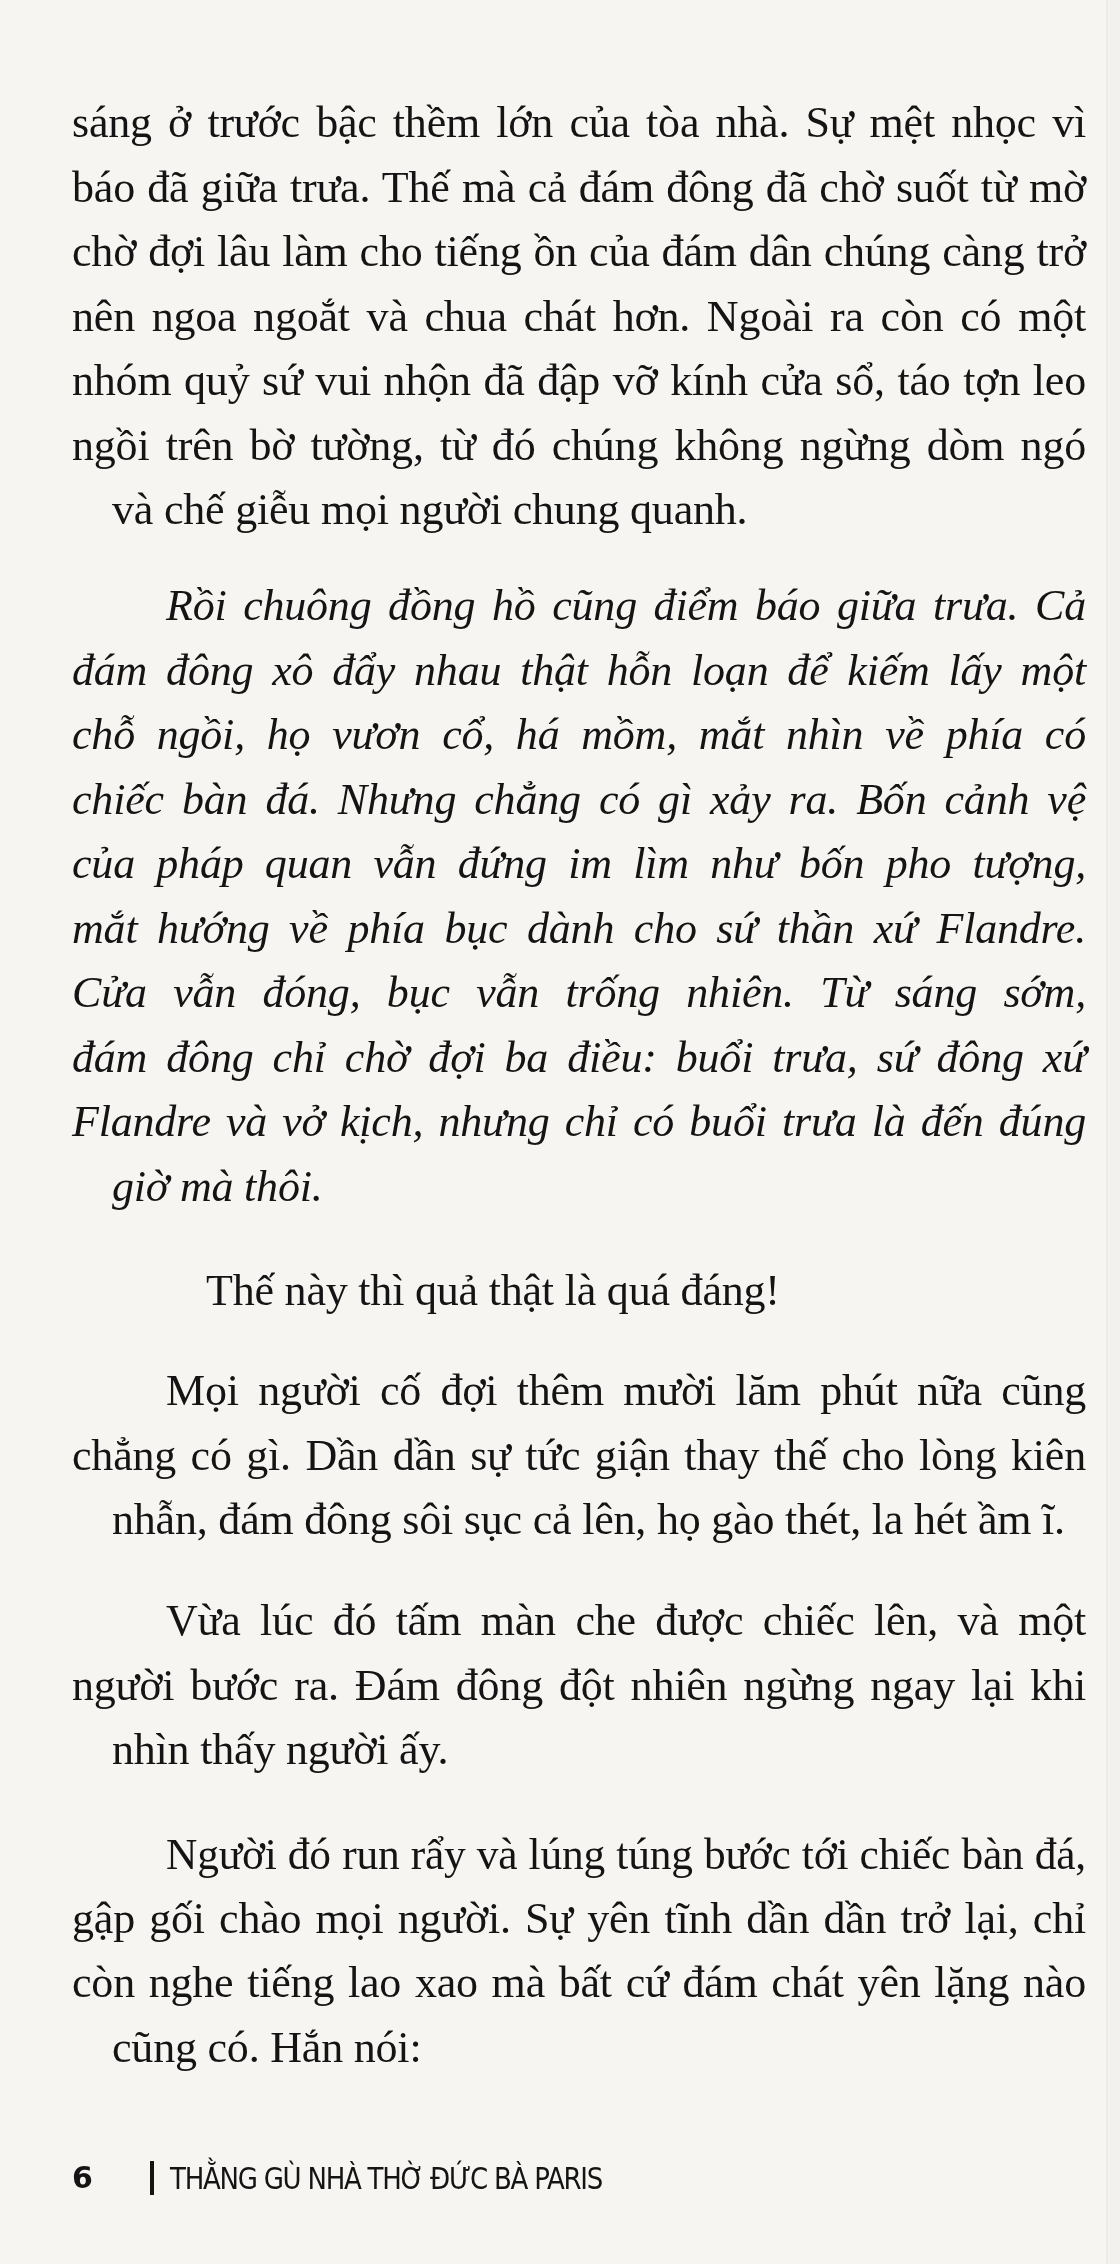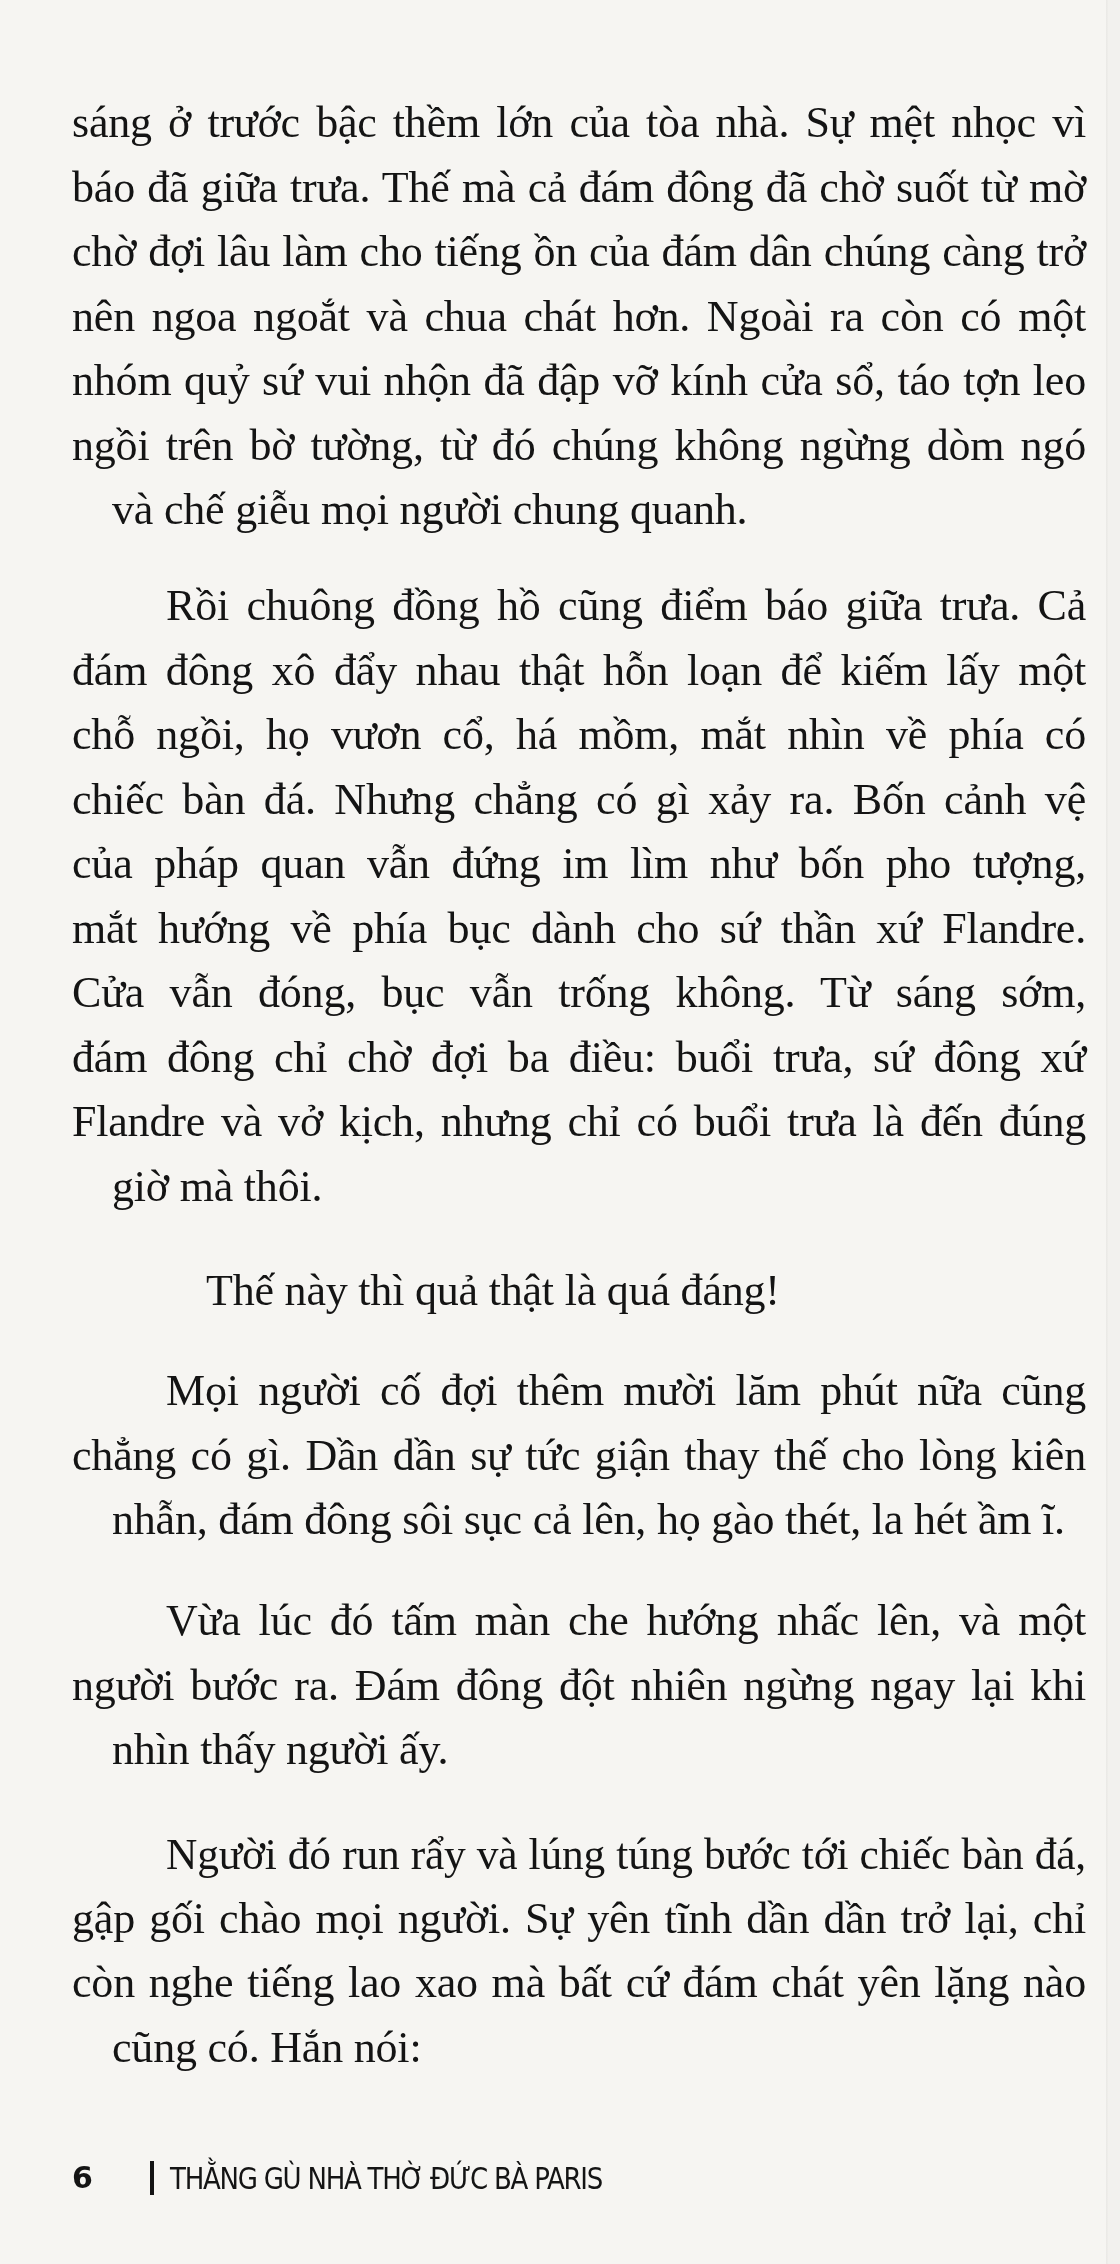--- a/index.html
+++ b/index.html
@@ -55,21 +55,21 @@
   .line.last {
     text-align: left;
     text-align-last: left;
     margin-left: 40px;
   }
   .line.indent {
     padding-left: 94px;
   }
   
   #p1 { top: 91px; }
-  #p2 { top: 574px; }
+  #p2 { top: 574px; font-style: italic; }
   #p3 { top: 1259px; }
   #p4 { top: 1359px; }
   #p5 { top: 1589px; }
   #p6 { top: 1822px; }
 
   .footer {
     position: absolute;
     left: 72px;
     top: 2156px;
     height: 44px;
@@ -119,38 +119,38 @@
     <span class="line last">và chế giễu mọi người chung quanh.</span>
   </div>
 
   <div class="para" id="p2">
     <span class="line indent">Rồi chuông đồng hồ cũng điểm báo giữa trưa. Cả</span>
     <span class="line">đám đông xô đẩy nhau thật hỗn loạn để kiếm lấy một</span>
     <span class="line">chỗ ngồi, họ vươn cổ, há mồm, mắt nhìn về phía có</span>
     <span class="line">chiếc bàn đá. Nhưng chẳng có gì xảy ra. Bốn cảnh vệ</span>
     <span class="line">của pháp quan vẫn đứng im lìm như bốn pho tượng,</span>
     <span class="line">mắt hướng về phía bục dành cho sứ thần xứ Flandre.</span>
-    <span class="line">Cửa vẫn đóng, bục vẫn trống không. Từ sáng sớm,</span>
+    <span class="line">Cửa vẫn đóng, bục vẫn trống nhiên. Từ sáng sớm,</span>
     <span class="line">đám đông chỉ chờ đợi ba điều: buổi trưa, sứ đông xứ</span>
     <span class="line">Flandre và vở kịch, nhưng chỉ có buổi trưa là đến đúng</span>
     <span class="line last">giờ mà thôi.</span>
   </div>
 
   <div class="para" id="p3">
     <span class="line indent last">Thế này thì quả thật là quá đáng!</span>
   </div>
 
   <div class="para" id="p4">
     <span class="line indent">Mọi người cố đợi thêm mười lăm phút nữa cũng</span>
     <span class="line">chẳng có gì. Dần dần sự tức giận thay thế cho lòng kiên</span>
     <span class="line last">nhẫn, đám đông sôi sục cả lên, họ gào thét, la hét ầm ĩ.</span>
   </div>
 
   <div class="para" id="p5">
-    <span class="line indent">Vừa lúc đó tấm màn che hướng nhấc lên, và một</span>
+    <span class="line indent">Vừa lúc đó tấm màn che được chiếc lên, và một</span>
     <span class="line">người bước ra. Đám đông đột nhiên ngừng ngay lại khi</span>
     <span class="line last">nhìn thấy người ấy.</span>
   </div>
 
   <div class="para" id="p6">
     <span class="line indent" style="font-size: 43.426px;">Người đó run rẩy và lúng túng bước tới chiếc bàn đá,</span>
     <span class="line">gập gối chào mọi người. Sự yên tĩnh dần dần trở lại, chỉ</span>
     <span class="line">còn nghe tiếng lao xao mà bất cứ đám chát yên lặng nào</span>
     <span class="line last">cũng có. Hắn nói:</span>
   </div>

